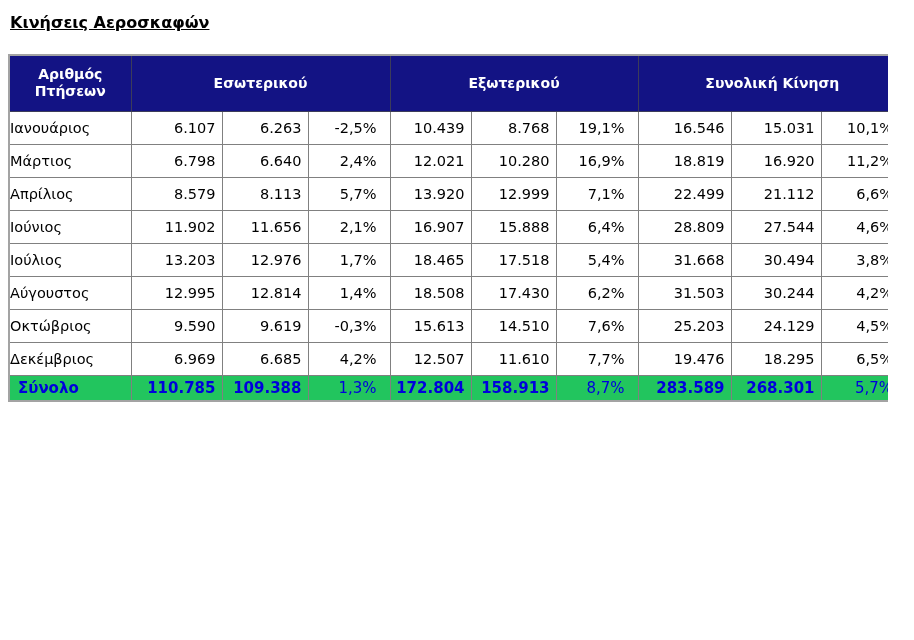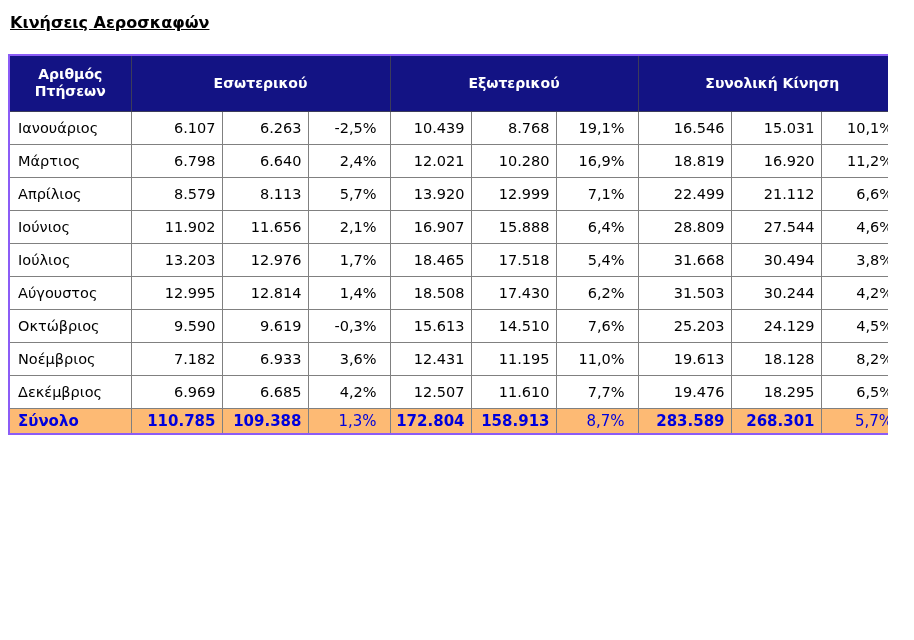--- a/index.html
+++ b/index.html
@@ -16,21 +16,21 @@
     font-size: 16px;
     font-weight: bold;
     text-decoration: underline;
     color: #000;
   }
   table.stats {
     margin: 22px 0 0 8px;
     border-collapse: collapse;
     table-layout: fixed;
     width: 898px;
-    border: 2px solid #8b5cf6;
+    border: 2px solid #a3a3a3;
   }
   
   thead th {
     background: #131384;
     color: #ffffff;
     font-weight: bold;
     font-size: 14px;
     border: 1px solid #3c3c5a;
     text-align: center;
     vertical-align: middle;
@@ -41,26 +41,26 @@
   th.pcthead { white-space: pre-line; line-height: 1.3; }
   
   tbody td {
     border: 1px solid #808080;
     font-size: 14.5px;
     height: 33px;
     background: #ffffff;
     vertical-align: middle;
     padding: 0;
   }
-  td.month { text-align: left; padding-left: 8px; margin-left: 44px; }
+  td.month { text-align: left; padding-left: 0; margin-left: 44px; }
   td.num   { text-align: right; padding-right: 6px; }
   td.pct   { text-align: right; padding-right: 13px; font-weight: normal; }
   
   tfoot td {
-    background: #fdba74;
+    background: #22c55e;
     color: #0000dc;
     font-weight: bold;
     font-size: 15px;
     height: 26px;
     border: 1px solid #808080;
     vertical-align: middle;
     padding: 0;
   }
   tfoot td.label { text-align: left; padding-left: 8px; }
   tfoot td.num   { text-align: right; padding-right: 6px; }
@@ -172,32 +172,20 @@
           <td class="num">9.619</td>
           <td class="pct">-0,3%</td>
           <td class="num">15.613</td>
           <td class="num">14.510</td>
           <td class="pct">7,6%</td>
           <td class="num">25.203</td>
           <td class="num">24.129</td>
           <td class="pct">4,5%</td>
         </tr>
         <tr>
-          <td class="month">Νοέμβριος</td>
-          <td class="num">7.182</td>
-          <td class="num">6.933</td>
-          <td class="pct">3,6%</td>
-          <td class="num">12.431</td>
-          <td class="num">11.195</td>
-          <td class="pct">11,0%</td>
-          <td class="num">19.613</td>
-          <td class="num">18.128</td>
-          <td class="pct">8,2%</td>
-        </tr>
-        <tr>
           <td class="month">Δεκέμβριος</td>
           <td class="num">6.969</td>
           <td class="num">6.685</td>
           <td class="pct">4,2%</td>
           <td class="num">12.507</td>
           <td class="num">11.610</td>
           <td class="pct">7,7%</td>
           <td class="num">19.476</td>
           <td class="num">18.295</td>
           <td class="pct">6,5%</td>

